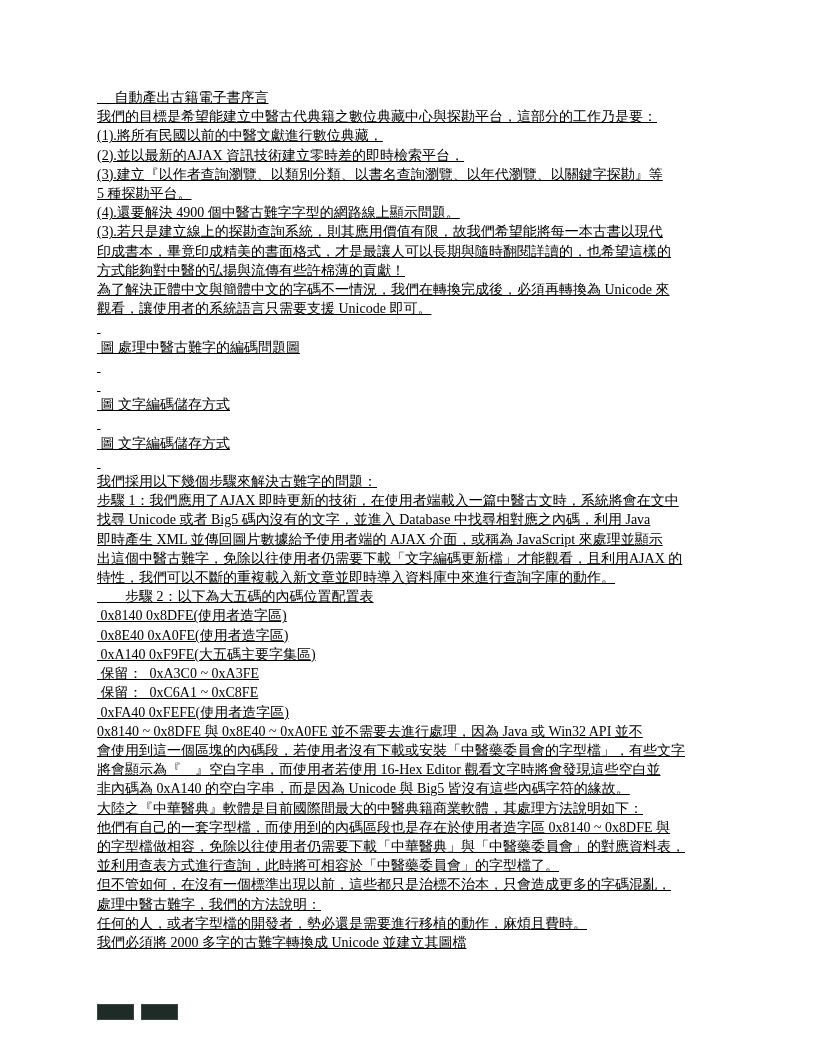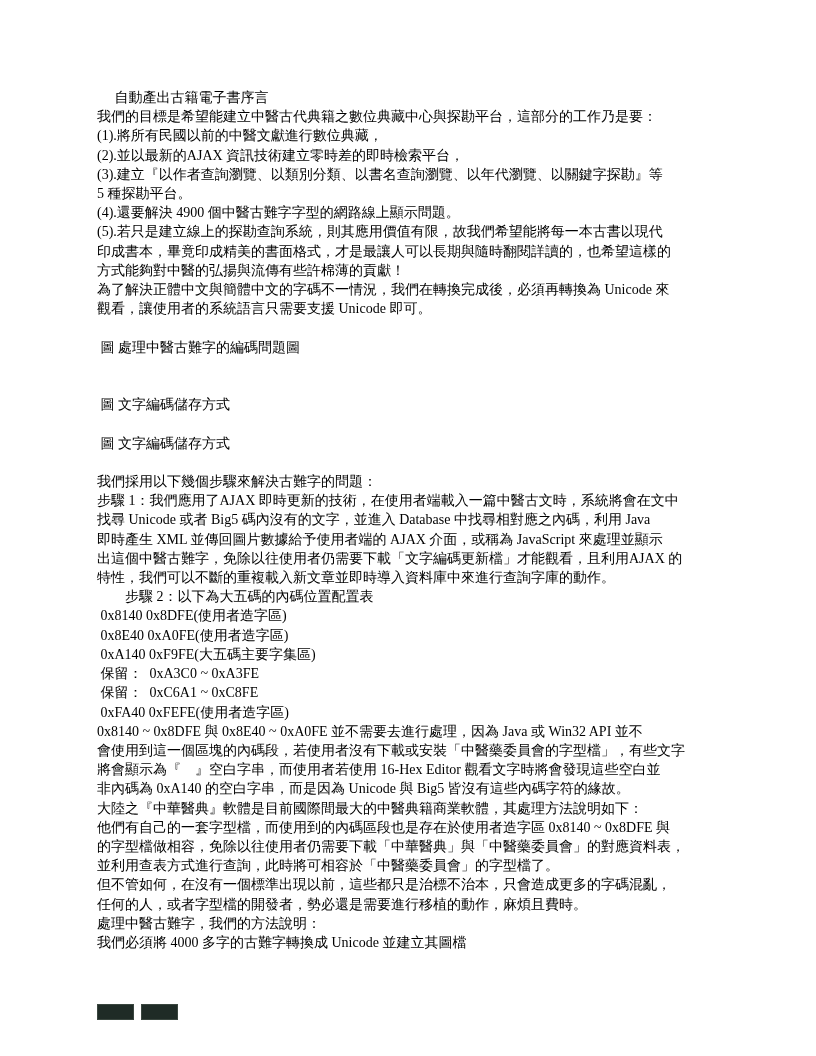--- a/index.html
+++ b/index.html
@@ -21,20 +21,21 @@
   .doc {
     position: absolute;
     left: 97px;
     top: 88px;
     width: 625px;
   }
   .line {
     white-space: pre;
     min-height: 19.2px;
     overflow: visible;
+    text-decoration: underline;
   }
   .figures {
     position: absolute;
     left: 97px;
     top: 1004px;
     display: flex;
     gap: 7px;
   }
   .glyph-img {
     width: 37px;
@@ -49,21 +50,21 @@
 
 <div class="page">
   <div class="doc">
       <div class="line">　 自動產出古籍電子書序言</div>
       <div class="line">我們的目標是希望能建立中醫古代典籍之數位典藏中心與探勘平台，這部分的工作乃是要：</div>
       <div class="line">(1).將所有民國以前的中醫文獻進行數位典藏，</div>
       <div class="line">(2).並以最新的AJAX 資訊技術建立零時差的即時檢索平台，</div>
       <div class="line">(3).建立『以作者查詢瀏覽、以類別分類、以書名查詢瀏覽、以年代瀏覽、以關鍵字探勘』等</div>
       <div class="line">5 種探勘平台。</div>
       <div class="line">(4).還要解決 4900 個中醫古難字字型的網路線上顯示問題。</div>
-      <div class="line">(5).若只是建立線上的探勘查詢系統，則其應用價值有限，故我們希望能將每一本古書以現代</div>
+      <div class="line">(3).若只是建立線上的探勘查詢系統，則其應用價值有限，故我們希望能將每一本古書以現代</div>
       <div class="line">印成書本，畢竟印成精美的書面格式，才是最讓人可以長期與隨時翻閱詳讀的，也希望這樣的</div>
       <div class="line">方式能夠對中醫的弘揚與流傳有些許棉薄的貢獻！</div>
       <div class="line">為了解決正體中文與簡體中文的字碼不一情況，我們在轉換完成後，必須再轉換為 Unicode 來</div>
       <div class="line">觀看，讓使用者的系統語言只需要支援 Unicode 即可。</div>
       <div class="line">&nbsp;</div>
       <div class="line"> 圖 處理中醫古難字的編碼問題圖</div>
       <div class="line">&nbsp;</div>
       <div class="line">&nbsp;</div>
       <div class="line"> 圖 文字編碼儲存方式</div>
       <div class="line">&nbsp;</div>
@@ -84,21 +85,21 @@
       <div class="line"> 0xFA40 0xFEFE(使用者造字區)</div>
       <div class="line">0x8140 ~ 0x8DFE 與 0x8E40 ~ 0xA0FE 並不需要去進行處理，因為 Java 或 Win32 API 並不</div>
       <div class="line">會使用到這一個區塊的內碼段，若使用者沒有下載或安裝「中醫藥委員會的字型檔」，有些文字</div>
       <div class="line">將會顯示為『　』空白字串，而使用者若使用 16-Hex Editor 觀看文字時將會發現這些空白並</div>
       <div class="line">非內碼為 0xA140 的空白字串，而是因為 Unicode 與 Big5 皆沒有這些內碼字符的緣故。</div>
       <div class="line">大陸之『中華醫典』軟體是目前國際間最大的中醫典籍商業軟體，其處理方法說明如下：</div>
       <div class="line">他們有自己的一套字型檔，而使用到的內碼區段也是存在於使用者造字區 0x8140 ~ 0x8DFE 與</div>
       <div class="line">的字型檔做相容，免除以往使用者仍需要下載「中華醫典」與「中醫藥委員會」的對應資料表，</div>
       <div class="line">並利用查表方式進行查詢，此時將可相容於「中醫藥委員會」的字型檔了。</div>
       <div class="line">但不管如何，在沒有一個標準出現以前，這些都只是治標不治本，只會造成更多的字碼混亂，</div>
+      <div class="line">處理中醫古難字，我們的方法說明：</div>
       <div class="line">任何的人，或者字型檔的開發者，勢必還是需要進行移植的動作，麻煩且費時。</div>
-      <div class="line">處理中醫古難字，我們的方法說明：</div>
-      <div class="line">我們必須將 4000 多字的古難字轉換成 Unicode 並建立其圖檔</div>
+      <div class="line">我們必須將 2000 多字的古難字轉換成 Unicode 並建立其圖檔</div>
     </div>
   <div class="figures">
     <div class="glyph-img" style="background: rgb(31, 43, 38);"></div>
     <div class="glyph-img" style="background: rgb(31, 43, 38);"></div>
   </div>
 </div>
 
 </body></html>

